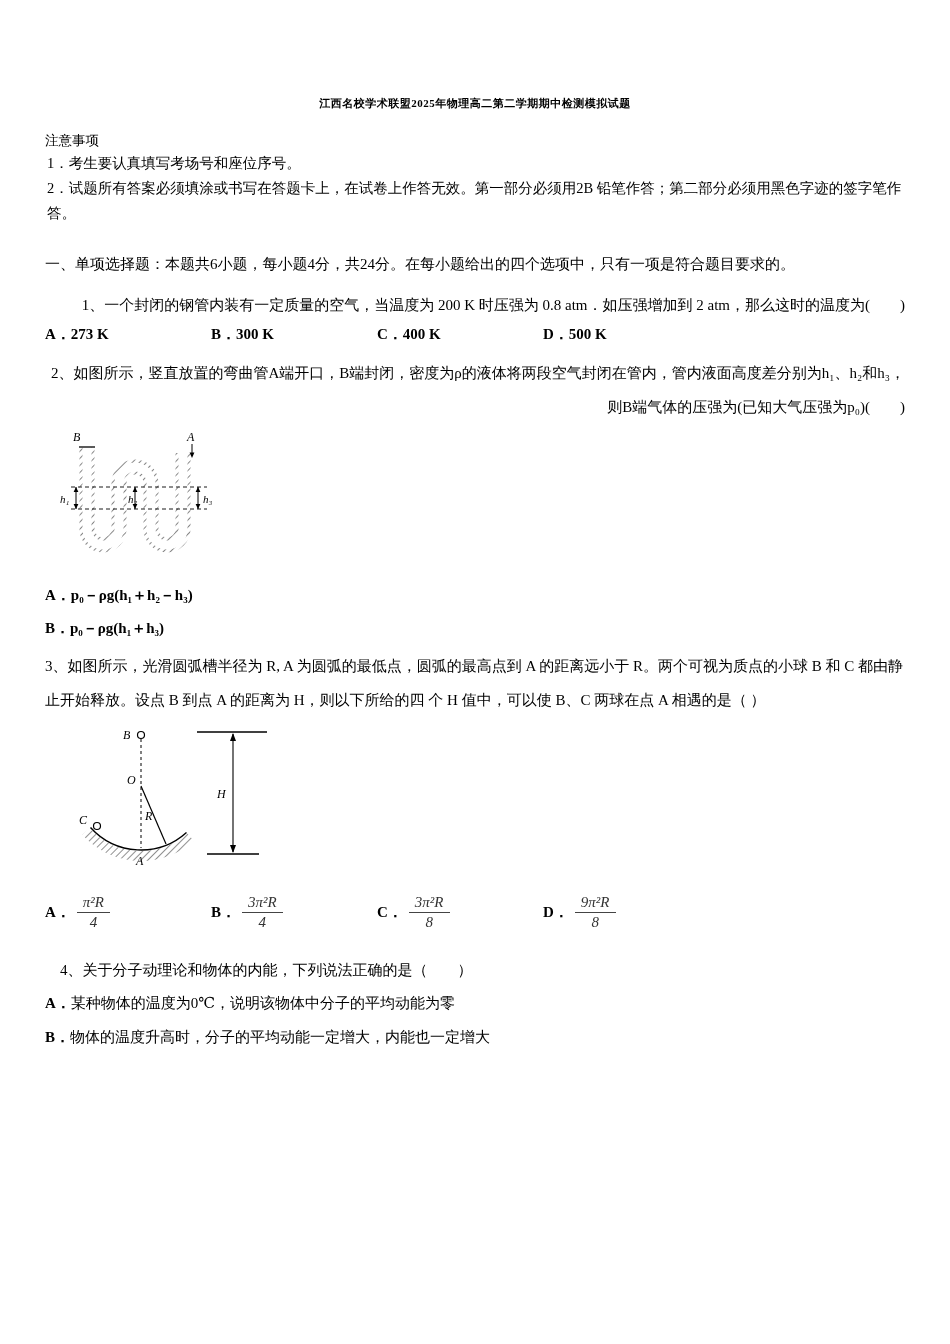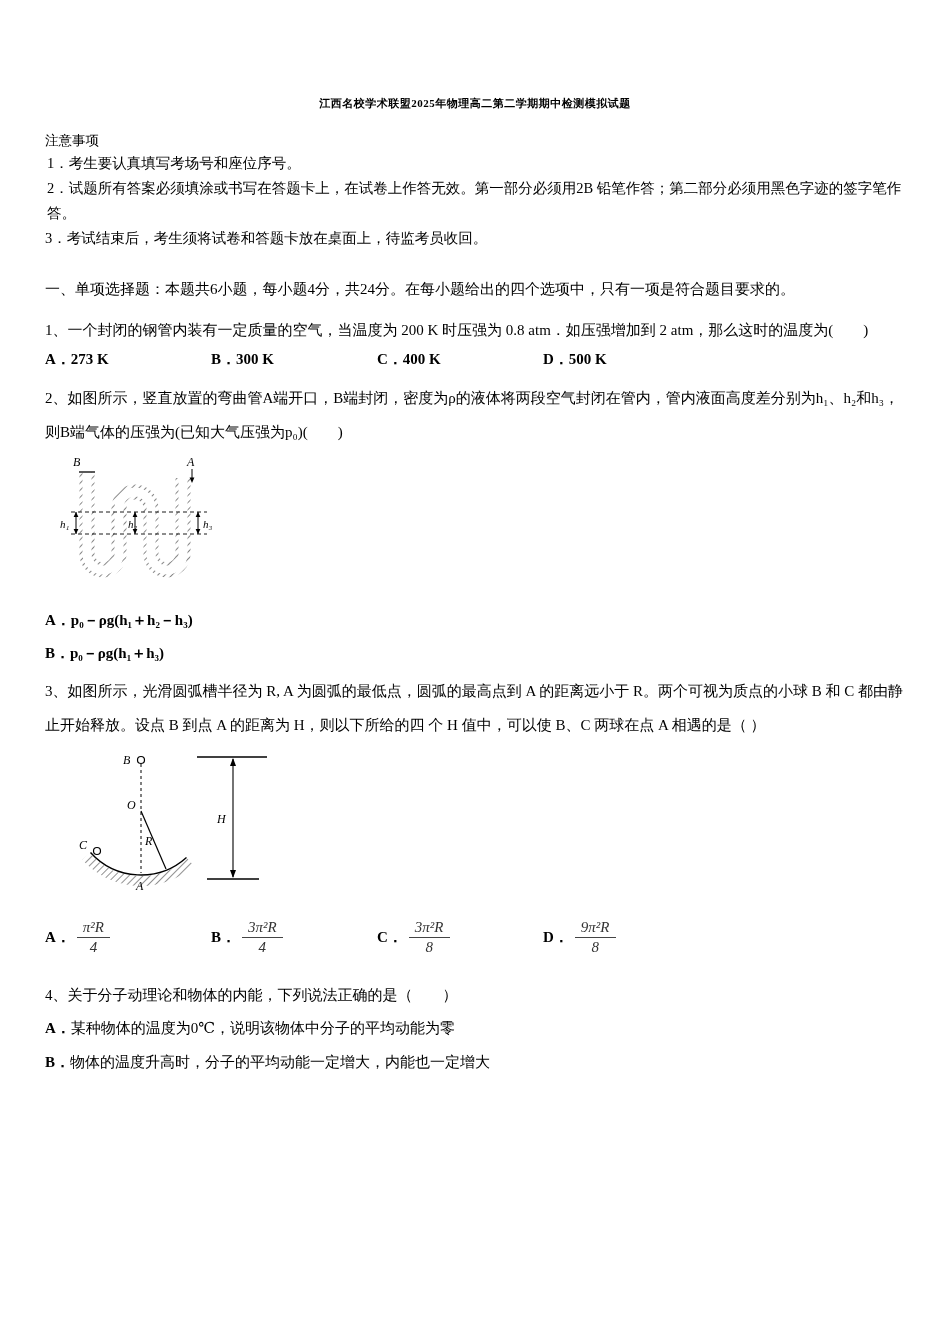--- a/index.html
+++ b/index.html
@@ -16,21 +16,21 @@
     margin-bottom:20px; letter-spacing:0.5px;
   }
 
   .notice-header { font-size:13.5px; line-height:1.5; }
   .notice-item { font-size:14.5px; line-height:1.72; max-width:862px; }
   .notice-item.indent { padding-left:2px; }
 
   .section-header { font-size:15px; margin-top:26px; line-height:1.6; }
 
   .stem { font-size:15px; line-height:2.3; max-width:862px; }
-  .mt { margin-top:12px; }
+  .mt { margin-top:12px;text-align:right; }
   .mt-s { margin-top:4px; }
 
   .opt-row { display:flex; font-size:15px; margin-top:2px;font-family:Liberation Serif, serif; }
   .opt-row .opt { width:166px; font-weight:bold; }
   .opt-row .opt:last-child { width:auto; }
 
   .opt-line { font-size:15px; font-weight:bold; line-height:2.2; }
 
   .q4-opt { font-size:15px; line-height:2.25; }
   .q4-opt .opt-letter { font-weight:bold; }
@@ -58,21 +58,20 @@
 <body>
 
 <div class="page">
 
   <h1 class="title">江西名校学术联盟2025年物理高二第二学期期中检测模拟试题</h1>
 
   <div class="notice">
     <div class="notice-header">注意事项</div>
     <div class="notice-item indent">1．考生要认真填写考场号和座位序号。</div>
     <div class="notice-item indent">2．试题所有答案必须填涂或书写在答题卡上，在试卷上作答无效。第一部分必须用2B 铅笔作答；第二部分必须用黑色字迹的签字笔作答。</div>
-    <div class="notice-item">3．考试结束后，考生须将试卷和答题卡放在桌面上，待监考员收回。</div>
   </div>
 
   <div class="section-header">一、单项选择题：本题共6小题，每小题4分，共24分。在每小题给出的四个选项中，只有一项是符合题目要求的。</div>
 
   <div class="stem mt">1、一个封闭的钢管内装有一定质量的空气，当温度为 200 K 时压强为 0.8 atm．如压强增加到 2 atm，那么这时的温度为(　　)</div>
   <div class="opt-row">
     <div class="opt">A．273 K</div>
     <div class="opt">B．300 K</div>
     <div class="opt">C．400 K</div>
     <div class="opt">D．500 K</div>
@@ -178,21 +177,21 @@
     </div>
     <div class="frac-opt">
       <span class="opt-letter">D．</span>
       <span class="frac">
           <span class="num">9π²R</span>
           <span class="den">8</span>
         </span>
     </div>
   </div>
 
-  <div class="stem" style="margin-top:22px;">4、关于分子动理论和物体的内能，下列说法正确的是（　　）</div>
+  <div class="stem" style="margin-top:22px;margin-left:15px;">4、关于分子动理论和物体的内能，下列说法正确的是（　　）</div>
   <div class="q4-opt">
     <span class="opt-letter">A．</span><span>某种物体的温度为0℃，说明该物体中分子的平均动能为零</span>
   </div>
   <div class="q4-opt">
     <span class="opt-letter">B．</span><span>物体的温度升高时，分子的平均动能一定增大，内能也一定增大</span>
   </div>
 
 </div>
 
 </body></html>

